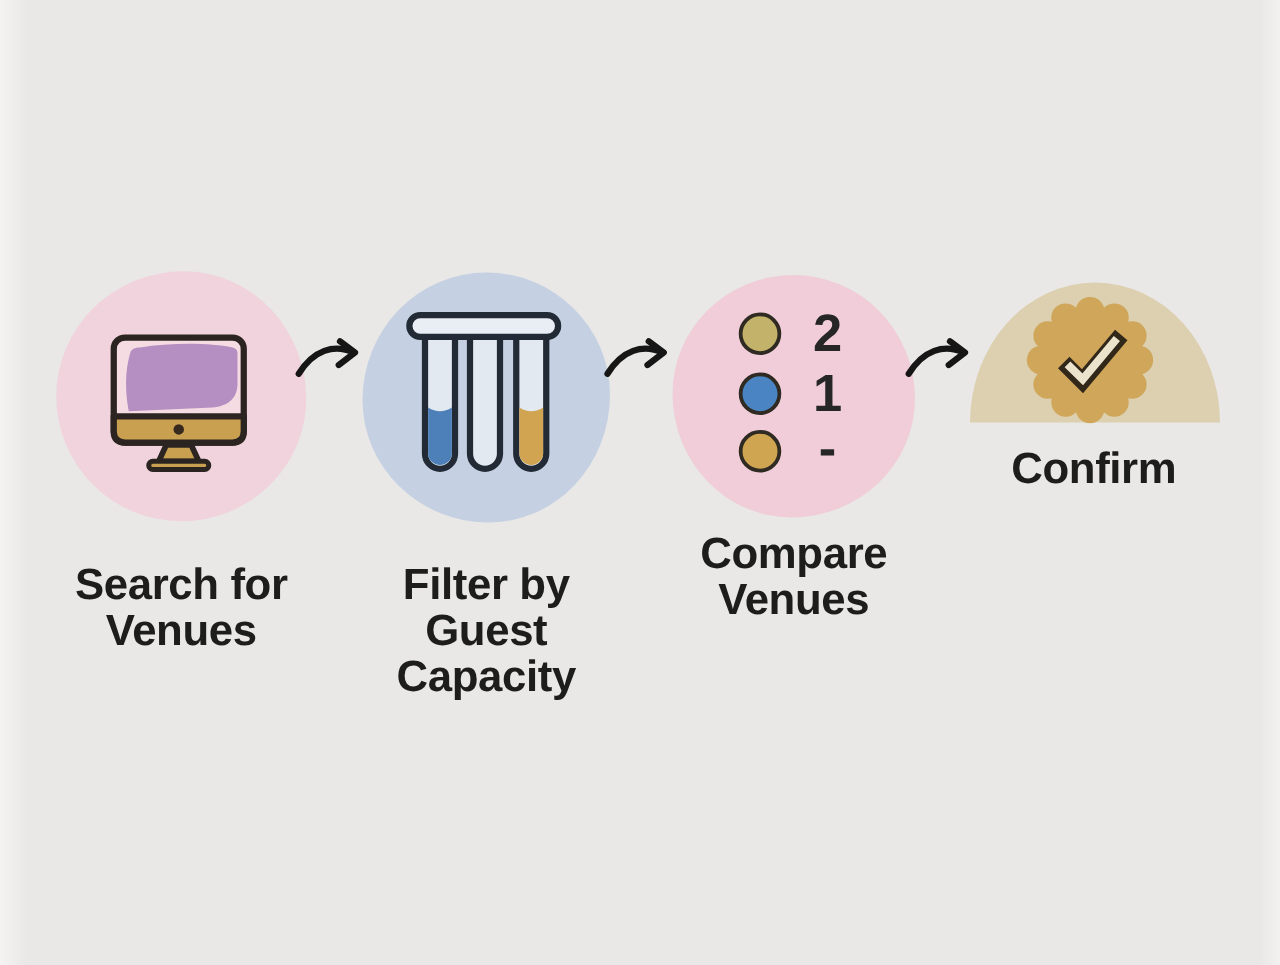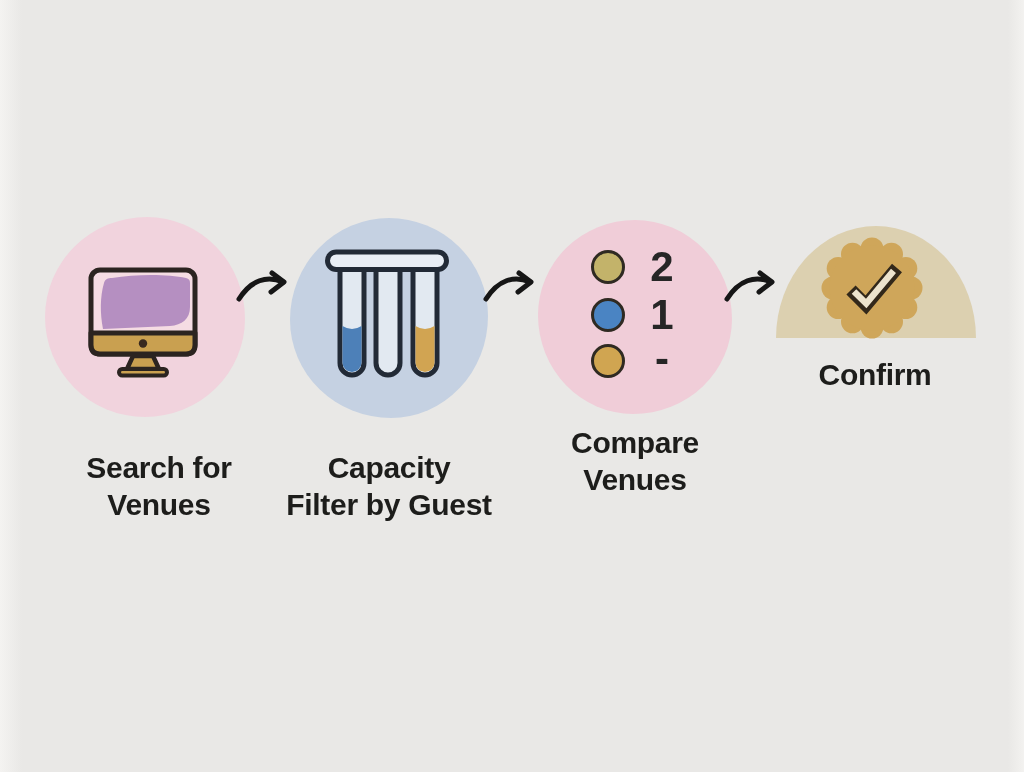--- a/index.html
+++ b/index.html
@@ -34,24 +34,24 @@
   .icon-svg{position:absolute;display:block;}
   .monitor-svg{left:41px;top:48px;width:114px;height:114px;}
   .tubes-svg{left:34px;top:30px;width:126px;height:140px;}
   .badge-svg{left:44px;top:10px;width:104px;height:104px;}
   .arrow{position:absolute;width:60px;height:38px;}
   .arrow-1{left:234px;top:268px;}
   .arrow-2{left:481px;top:268px;}
   .arrow-3{left:722px;top:268px;}
   .step-label{
     position:absolute;width:240px;text-align:center;
-    font-size:30px;line-height:37px;font-weight:600;
+    font-size:35px;line-height:37px;font-weight:600;
     letter-spacing:-0.3px;color:#1d1d1b;
   }
-  .label-1{left:39px;top:449px;}
+  .label-1{left:25px;top:449px;}
   .label-2{left:269px;top:449px;}
   .label-3{left:515px;top:424px;}
   .label-4{left:755px;top:356px;}
   .rank-row{position:absolute;left:0;top:0;width:100%;height:0;}
   .rank-dot{
     position:absolute;width:34px;height:34px;border-radius:50%;
     border:3.5px solid #2f2a22;box-sizing:border-box;left:53px;
   }
   .dot-olive{background:#c3b36a;top:30px;}
   .dot-blue{background:#4a84c3;top:78px;}
@@ -137,22 +137,22 @@
       <path d="M31 54 L46 69 L77 32" fill="none" stroke="#32281a" stroke-width="13" stroke-linejoin="miter"></path>
       <path d="M34 55.5 L46.2 67.5 L73.5 34.8" fill="none" stroke="#ece3cd" stroke-width="6.5" stroke-linejoin="miter"></path>
     </svg>
   </div>
 
   <div class="step-label label-1">
     <div>Search for</div>
     <div>Venues</div>
   </div>
   <div class="step-label label-2">
+    <div>Filter by Guest</div>
     <div>Capacity</div>
-    <div>Filter by Guest</div>
   </div>
   <div class="step-label label-3">
     <div>Compare</div>
     <div>Venues</div>
   </div>
   <div class="step-label label-4">
     <div>Confirm</div>
   </div>
 
 </div>

